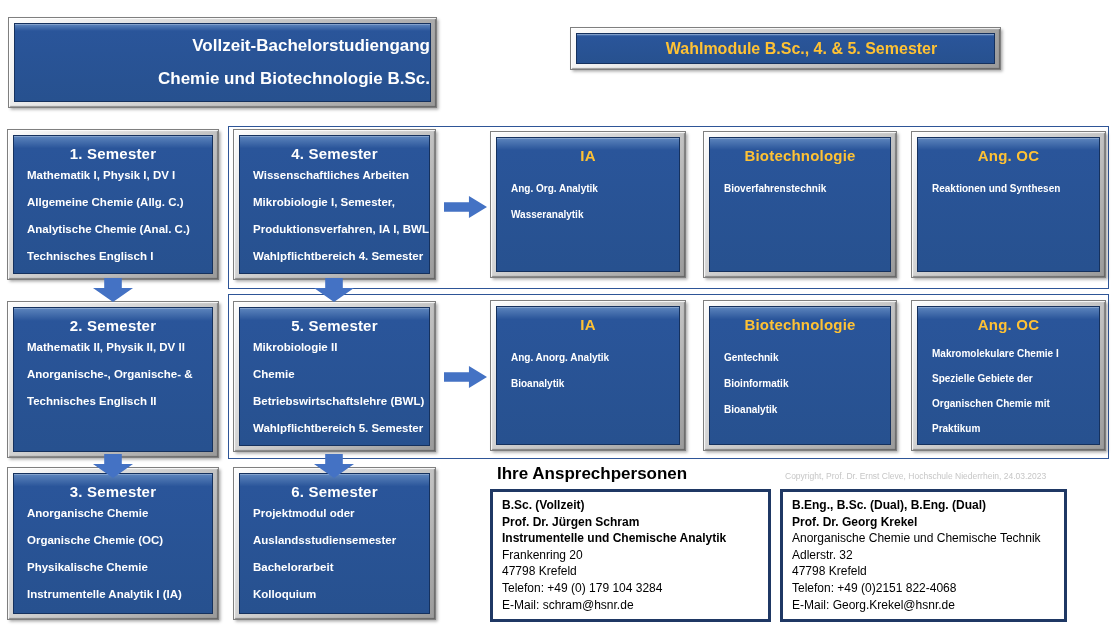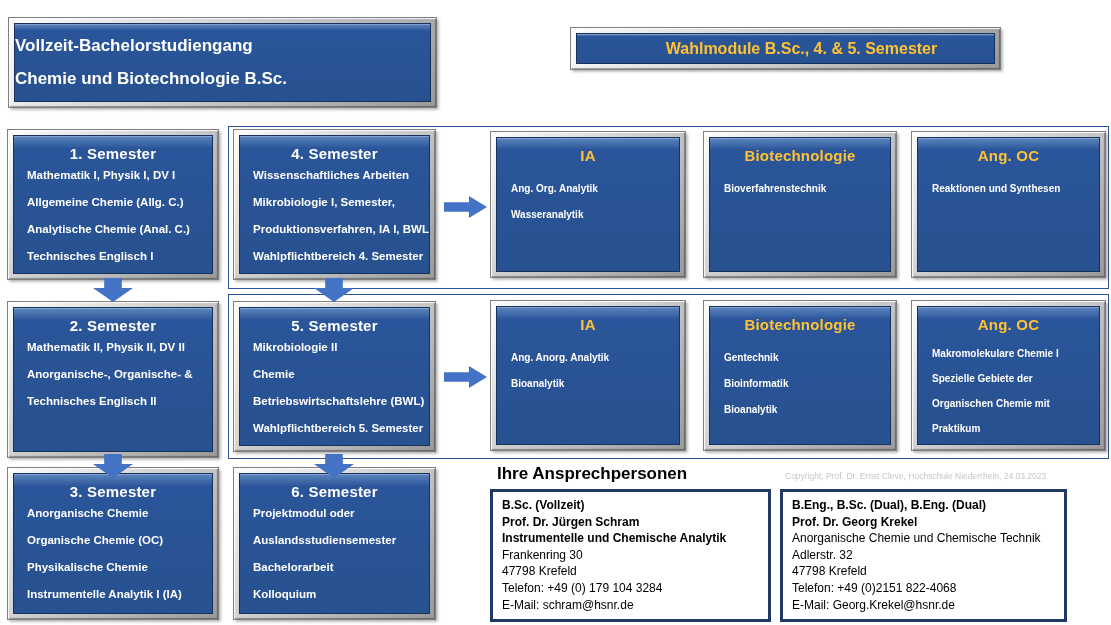--- a/index.html
+++ b/index.html
@@ -36,21 +36,21 @@
     clip-path:polygon(28% 0, 72% 0, 72% 42%, 100% 42%, 50% 100%, 0 42%, 28% 42%);
     filter:drop-shadow(0 0 .5px #2e5597);
   }
   .arrow-right {
     position:absolute; z-index:3; width:43px; height:22px; background:#4472c4;
     clip-path:polygon(0 28%, 58% 28%, 58% 0, 100% 50%, 58% 100%, 58% 72%, 0 72%);
     filter:drop-shadow(0 0 .5px #2e5597);
   }
 
   
-  .hdr-left-line { font-size:17px; font-weight:bold; color:#ffffff; text-align:left; }
+  .hdr-left-line { font-size:17px; font-weight:bold; color:#ffffff; text-align:right; }
   .hdr-right-line { font-size:16px; font-weight:bold; color:#ffc234; text-align:center;margin-left:32px; }
   .hdr-fill { display:flex; flex-direction:column; justify-content:space-evenly; }
 
   
   .contacts-heading { position:absolute; z-index:2; font-size:17px; font-weight:bold; color:#000000; }
   .copyright { position:absolute; z-index:2; font-size:8.5px; color:#c6c6c6; }
   .contact-card {
     position:absolute; z-index:2; background:#ffffff;
     border:3px solid #1f3864; padding:5px 9px;
   }
@@ -205,21 +205,21 @@
   <div class="arrow-right" style="left:444px; top:196px;"></div>
   <div class="arrow-right" style="left:444px; top:366px;"></div>
 
   <div class="contacts-heading" style="left:497px; top:464px;text-align:center;">Ihre Ansprechpersonen</div>
   <div class="copyright" style="left:785px; top:471px;">Copyright, Prof. Dr. Ernst Cleve, Hochschule Niederrhein, 24.03.2023</div>
 
   <div class="contact-card" style="left:490px; top:489px; width:281px; height:133px;">
     <div class="cline b">B.Sc. (Vollzeit)</div>
     <div class="cline b">Prof. Dr. Jürgen Schram</div>
     <div class="cline b">Instrumentelle und Chemische Analytik</div>
-    <div class="cline">Frankenring 30</div>
+    <div class="cline">Frankenring 20</div>
     <div class="cline">47798 Krefeld</div>
     <div class="cline">Telefon: +49 (0) 179 104 3284</div>
     <div class="cline">E-Mail:  schram@hsnr.de</div>
   </div>
 
   <div class="contact-card" style="left:780px; top:489px; width:287px; height:133px;">
     <div class="cline b">B.Eng., B.Sc. (Dual), B.Eng. (Dual)</div>
     <div class="cline b">Prof. Dr. Georg Krekel</div>
     <div class="cline">Anorganische Chemie und Chemische Technik</div>
     <div class="cline">Adlerstr. 32</div>

